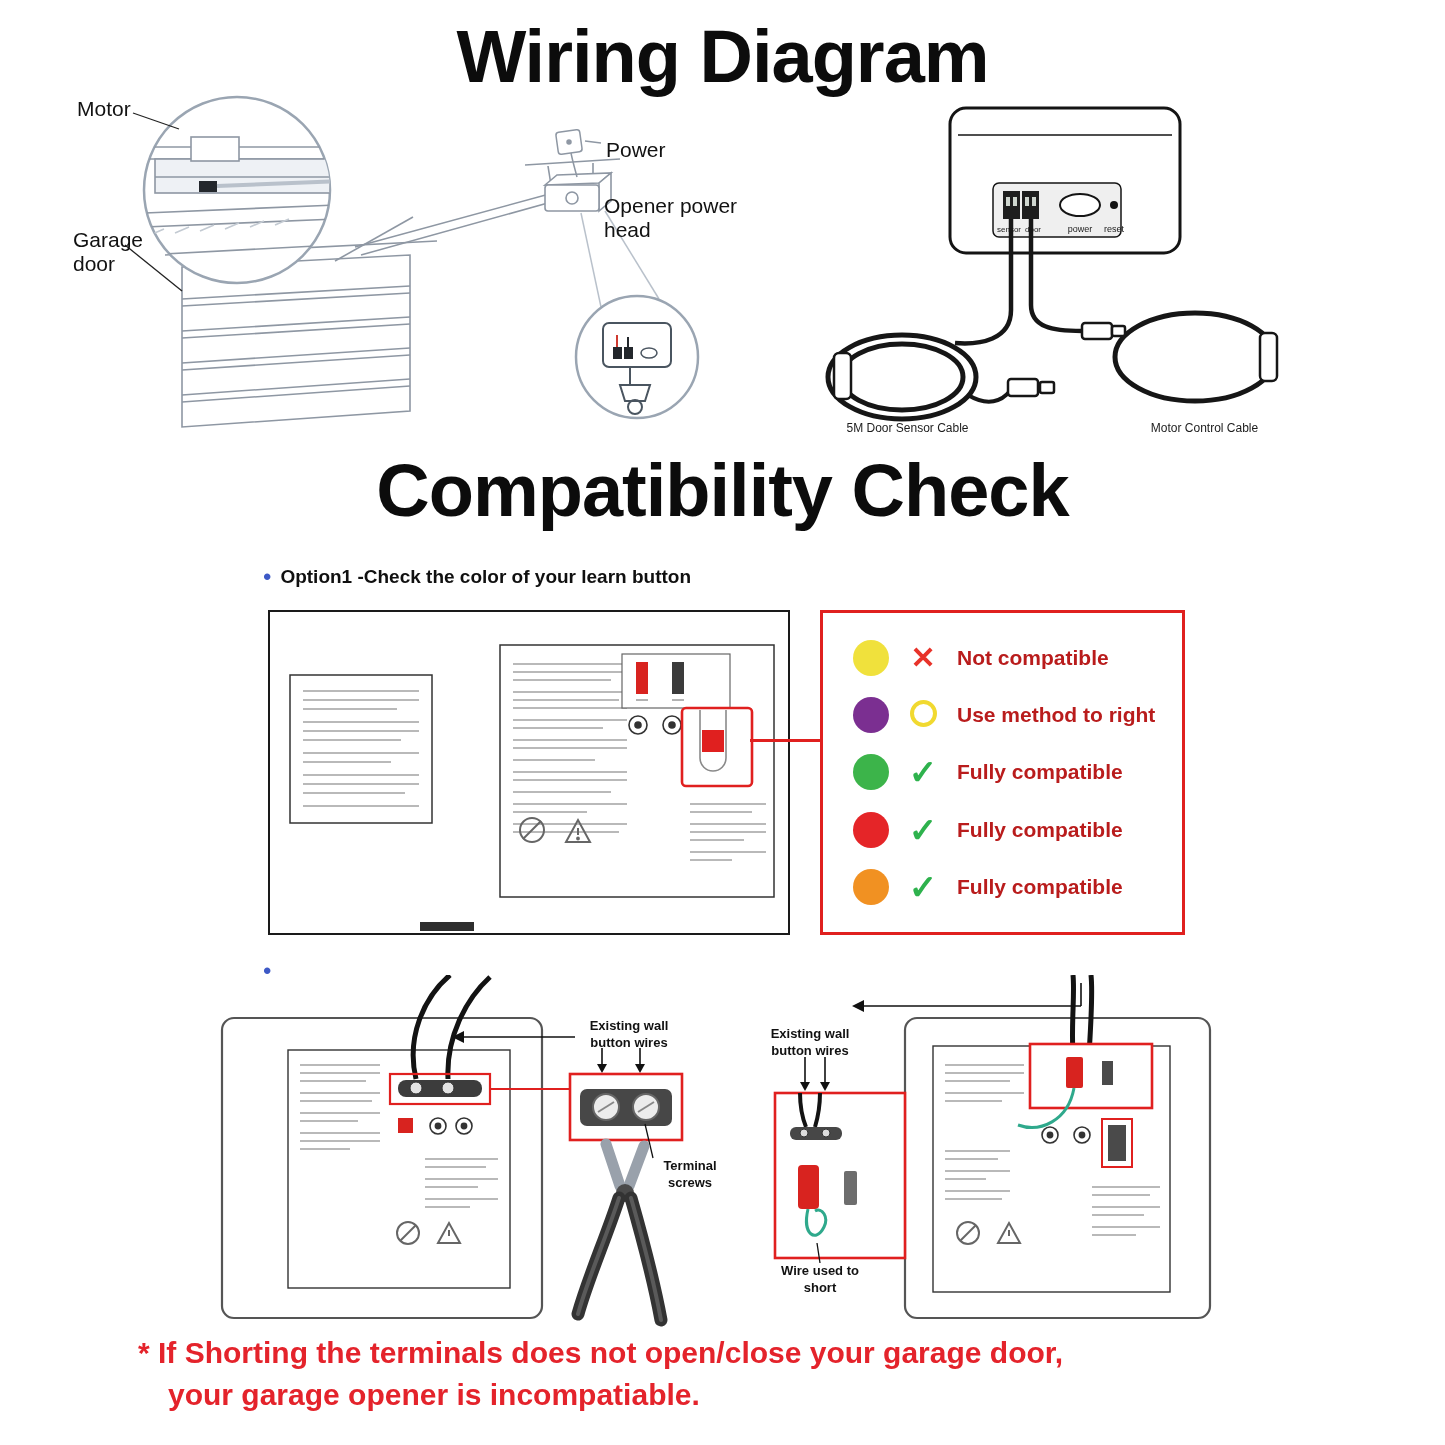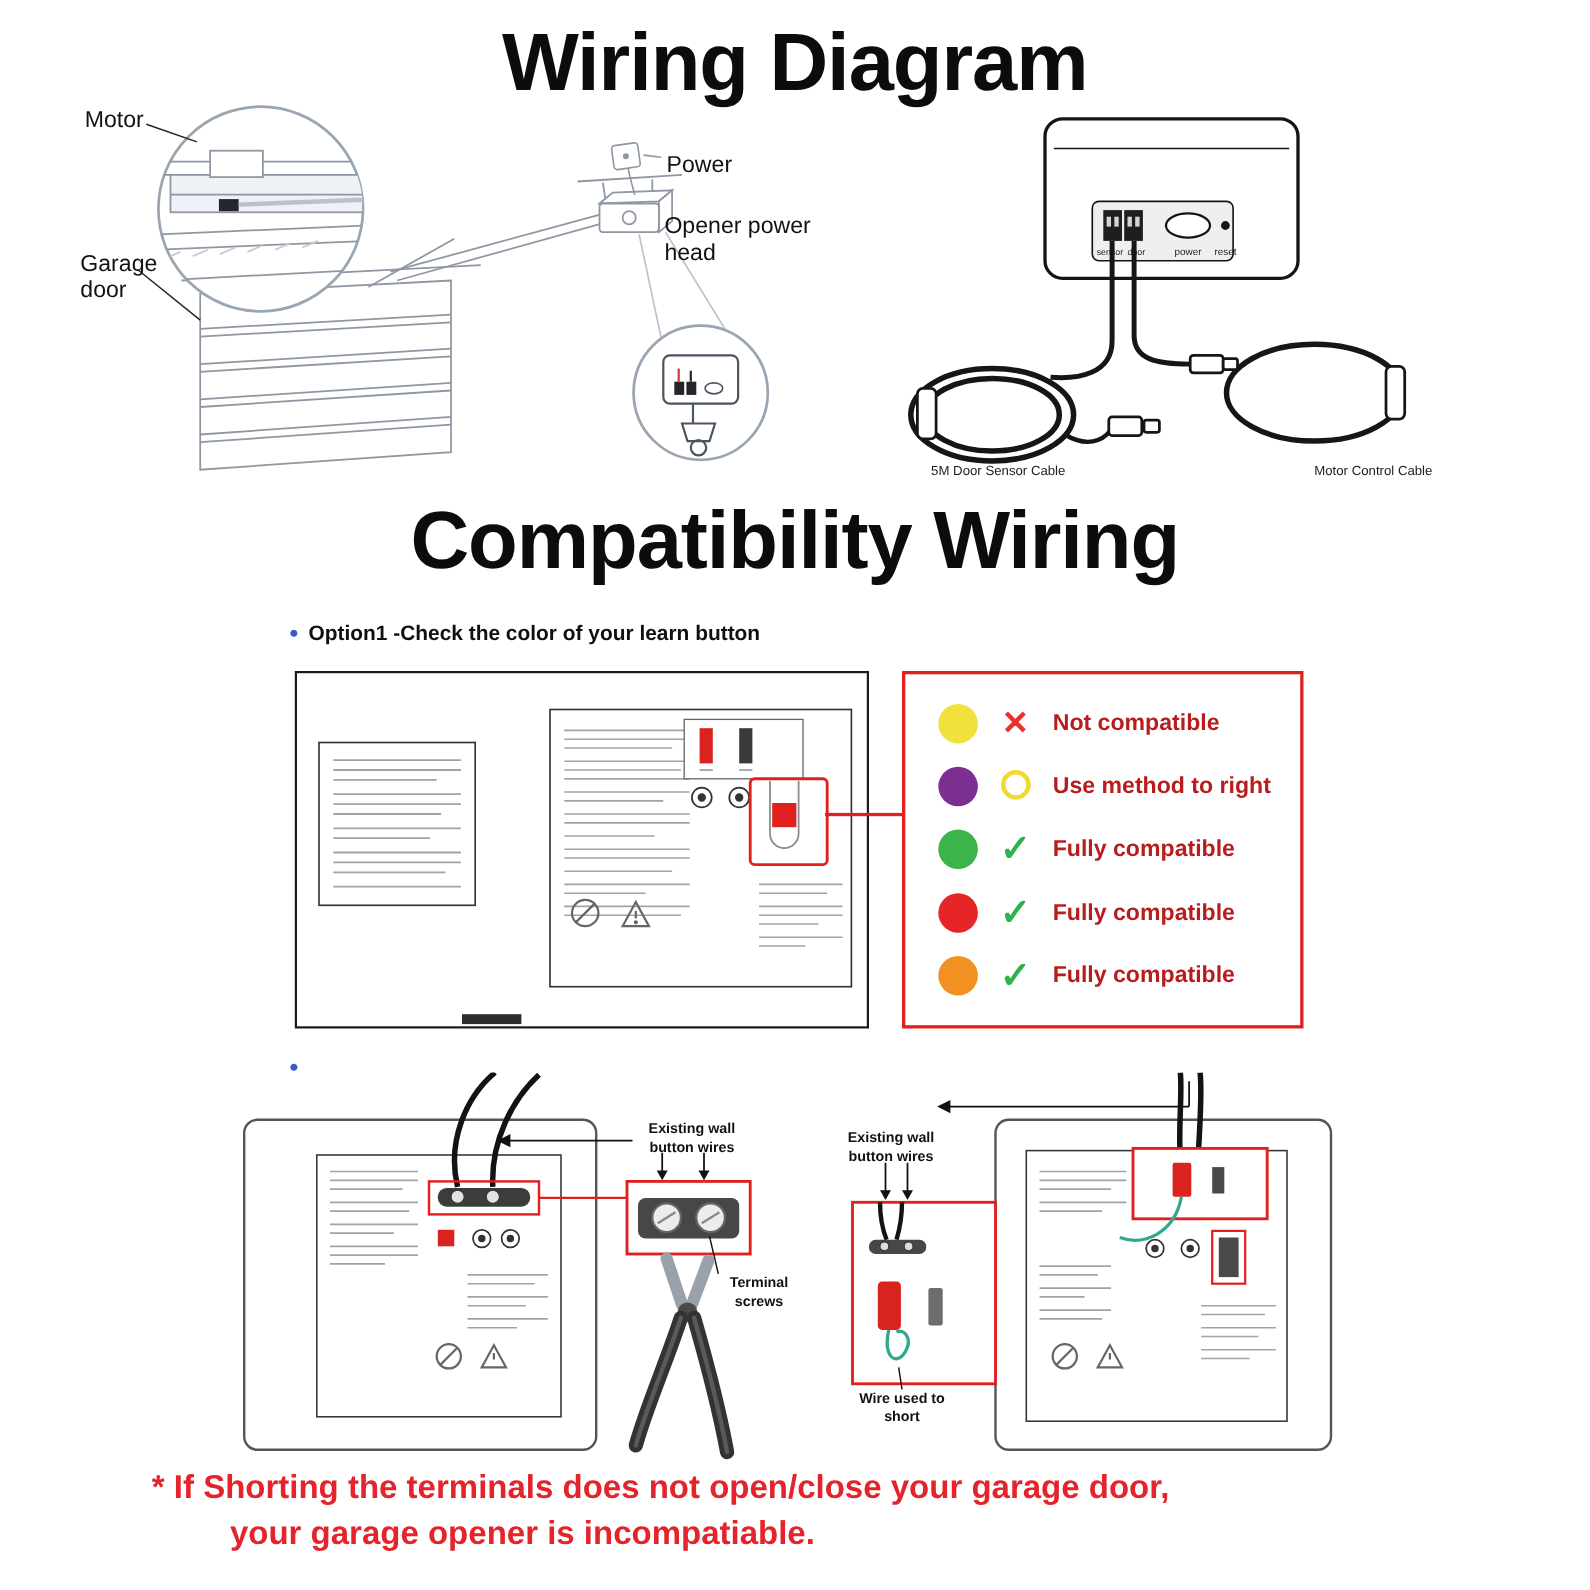--- a/index.html
+++ b/index.html
@@ -152,23 +152,23 @@
     <rect x="250" y="287" width="14" height="11" rx="2" fill="#fff" stroke="#161616" stroke-width="2.5"></rect>
     <g fill="none" stroke="#161616" stroke-width="5">
       <ellipse cx="405" cy="262" rx="80" ry="44"></ellipse>
     </g>
     <rect x="470" y="238" width="17" height="48" rx="5" fill="#fff" stroke="#161616" stroke-width="2.5"></rect>
     <rect x="292" y="228" width="30" height="16" rx="3" fill="#fff" stroke="#161616" stroke-width="2.5"></rect>
     <rect x="322" y="231" width="13" height="10" rx="2" fill="#fff" stroke="#161616" stroke-width="2.5"></rect>
   </svg>
 </div>
 <div class="cable-label" style="left:795px; top:421px; width:225px;">5M Door Sensor Cable</div>
-<div class="cable-label" style="left:1136px; top:421px; width:225px;">Motor Control Cable</div>
-
-<h1 class="title t2">Compatibility Wiring</h1>
+<div class="cable-label" style="left:1092px; top:421px; width:225px;">Motor Control Cable</div>
+
+<h1 class="title t2">Compatibility Check</h1>
 
 <div class="option-line" style="left:263px; top:565px;">
   <span class="option-bullet">•</span>
   <span class="option-text">Option1 -Check the color of your learn button</span>
 </div>
 
 <div class="manual-box">
   <svg width="518" height="321" viewBox="0 0 518 321">
     <rect x="20" y="63" width="142" height="148" fill="#fff" stroke="#333" stroke-width="1.5"></rect>
     <path d="M33 79H149 M33 88H149 M33 97H127 M33 110H149 M33 119H149 M33 128H131 M33 141H149 M33 150H121 M33 163H149 M33 172H149 M33 181H135 M33 194H149" stroke="#a3a3a3" stroke-width="1.6"></path>
@@ -335,13 +335,13 @@
   <path d="M68,234 C62,260 76,268 84,252 C89,242 82,232 75,236" stroke="#2fa98c" stroke-width="3" fill="none"></path>
   <line x1="80" y1="288" x2="77" y2="268" stroke="#111" stroke-width="1.3"></line>
 </svg>
 
 <div class="small-label" style="left:573px; top:1018px; width:112px;">Existing wall button wires</div>
 <div class="small-label" style="left:648px; top:1158px; width:84px;">Terminal screws</div>
 <div class="small-label" style="left:758px; top:1026px; width:104px;">Existing wall button wires</div>
 <div class="small-label" style="left:772px; top:1263px; width:96px;">Wire used to short</div>
 
 <div class="footnote-line" style="left:138px; top:1336px;">* If Shorting the terminals does not open/close your garage door,</div>
-<div class="footnote-line" style="left:168px; top:1378px;margin-left:41px;">your garage opener is incompatiable.</div>
+<div class="footnote-line" style="left:168px; top:1378px;">your garage opener is incompatiable.</div>
 
 </body></html>

